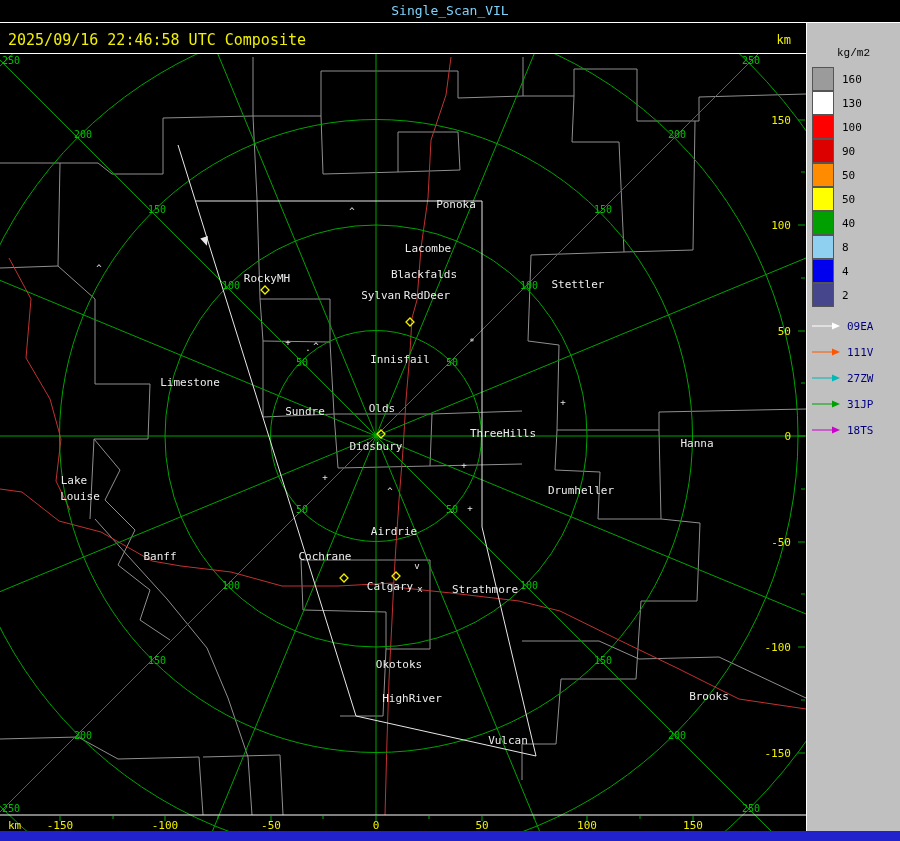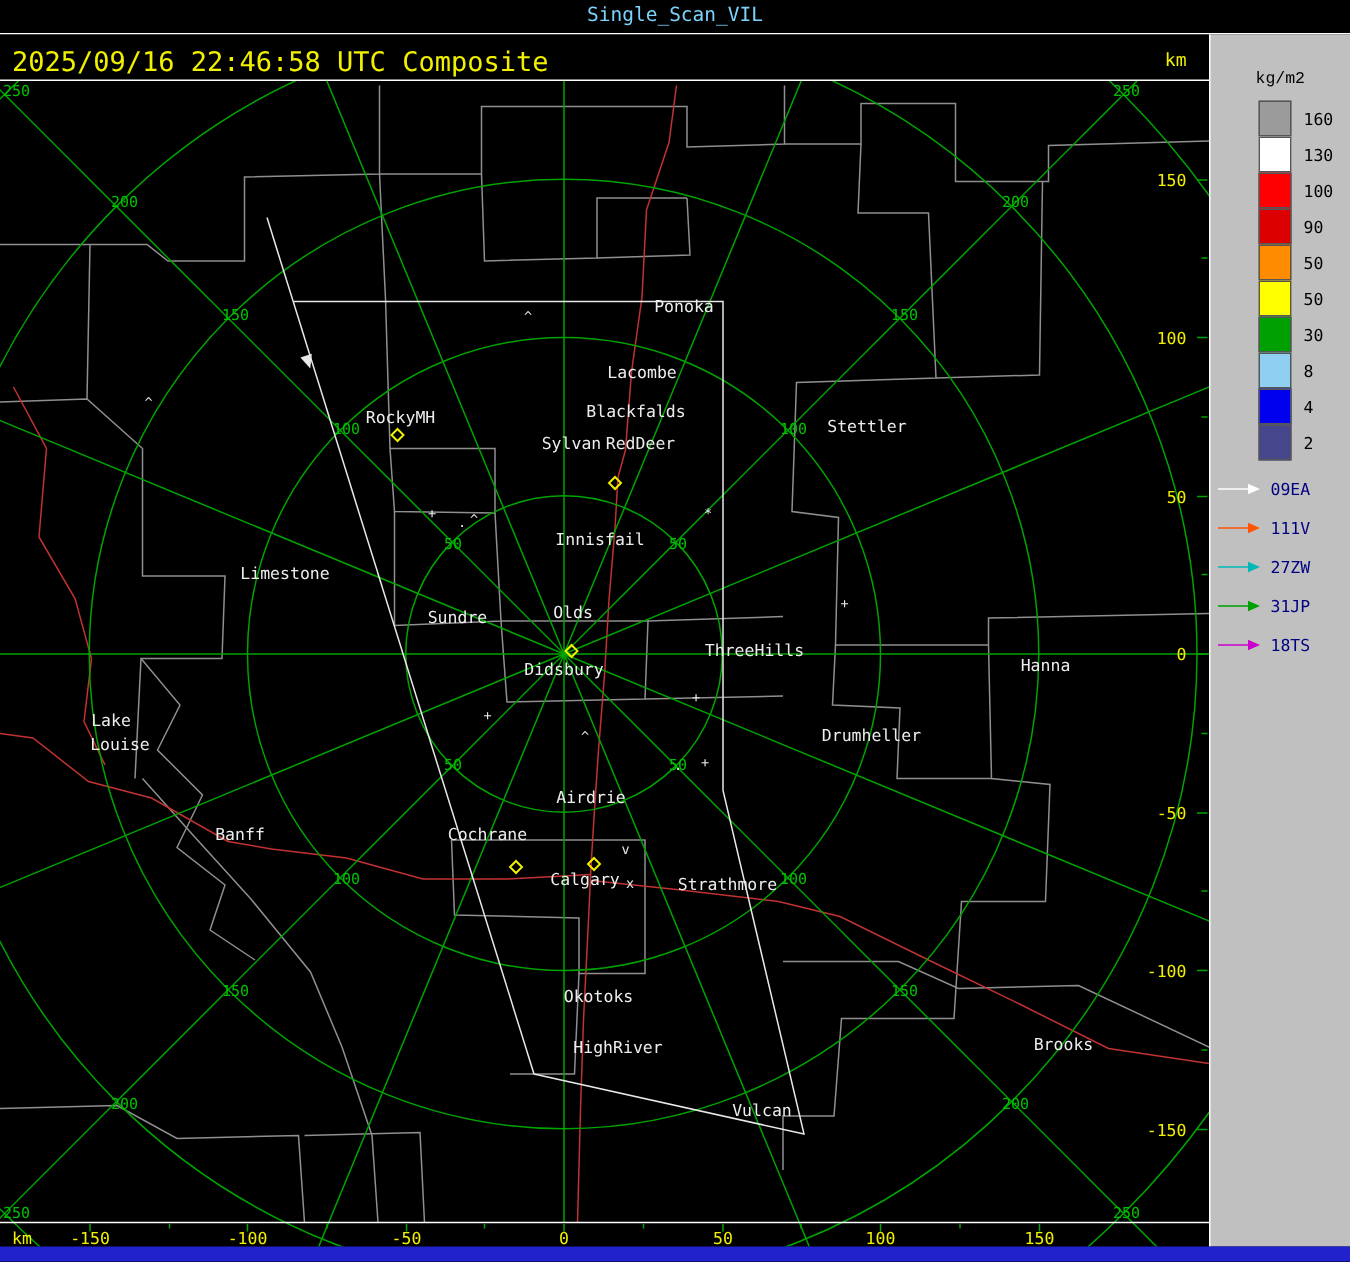--- a/index.html
+++ b/index.html
@@ -3,42 +3,42 @@
 <meta charset="utf-8">
 <style>
   html,body{margin:0;padding:0;background:#000;}
   body{position:relative;width:900px;height:841px;overflow:hidden;
        font-family:"DejaVu Sans Mono","Liberation Mono",monospace;}
   .titlebar{position:absolute;left:0;top:0;width:900px;height:22px;
             border-bottom:1px solid #fff;color:#7dd3fc;font-size:13px;
             text-align:center;line-height:22px;background:#000;}
   .infobar{position:absolute;left:0;top:23px;width:806px;height:30px;
            border-bottom:1px solid #fff;background:#000;}
-  .timestamp{position:absolute;left:8px;top:8px;color:#f0f000;font-size:18px;}
+  .timestamp{position:absolute;left:8px;top:8px;color:#f0f000;font-size:15px;}
   .km-top{position:absolute;right:15px;top:10px;color:#f0f000;font-size:12px;}
   svg.map{position:absolute;left:0;top:54px;background:#000;}
   .gray path{stroke:#8f8f8f;fill:none;stroke-width:1;}
   .red path{stroke:#c23232;fill:none;stroke-width:1;}
   .green circle,.green line{stroke:#00a400;fill:none;stroke-width:1;}
   .white line,.white polyline{stroke:#e8e8e8;fill:none;stroke-width:1;}
   .white path{fill:#e8e8e8;stroke:none;}
   .gticks line{stroke:#00a400;stroke-width:1;}
   .ring text{fill:#00c000;font-size:10px;}
   .city text{fill:#ededed;font-size:11px;text-anchor:middle;}
   .mk text{fill:#e8e8e8;font-size:9px;text-anchor:middle;}
   .dia{stroke:#f0f000;fill:none;stroke-width:1.3;}
   .axb{fill:#f0f000;font-size:11px;text-anchor:middle;}
   .axr{fill:#f0f000;font-size:11px;text-anchor:end;}
   .axk{fill:#f0f000;font-size:11px;}
   .wline{stroke:#fff;stroke-width:1;}
   .panel{position:absolute;left:806px;top:23px;width:94px;height:808px;
          background:#c0c0c0;border-left:1px solid #fff;box-sizing:border-box;}
   .kgm2{margin-top:24px;text-align:center;color:#000;font-size:11px;font-family:Liberation Mono, monospace;}
   .scale{margin-top:8px;}
-  .srow{height:24px;display:flex;align-items:center;padding-left:27px;}
+  .srow{height:24px;display:flex;align-items:center;}
   .sw{display:inline-block;width:22px;height:24px;margin-left:5px;
       border:1px solid #555;box-sizing:border-box;}
   .sv{margin-left:8px;color:#000;font-size:11px;}
   .tracks{margin-top:6px;}
   .trow{height:26px;display:flex;align-items:center;}
   .tarrow{margin-left:4px;flex:0 0 auto;}
   .tid{margin-left:6px;color:#000080;font-size:11px;text-align:right;}
   .bottombar{position:absolute;left:0;top:831px;width:900px;height:10px;background:#2222cc;}
 </style>
 </head>
@@ -256,21 +256,21 @@
     <div class="srow">
         <span class="sw" style="background: rgb(255, 140, 0);"></span>
         <span class="sv">50</span>
       </div>
     <div class="srow">
         <span class="sw" style="background: rgb(255, 255, 0);"></span>
         <span class="sv">50</span>
       </div>
     <div class="srow">
         <span class="sw" style="background: rgb(0, 160, 0);"></span>
-        <span class="sv">30</span>
+        <span class="sv">40</span>
       </div>
     <div class="srow">
         <span class="sw" style="background: rgb(143, 208, 240);"></span>
         <span class="sv">8</span>
       </div>
     <div class="srow">
         <span class="sw" style="background: rgb(0, 0, 238);"></span>
         <span class="sv">4</span>
       </div>
     <div class="srow">

